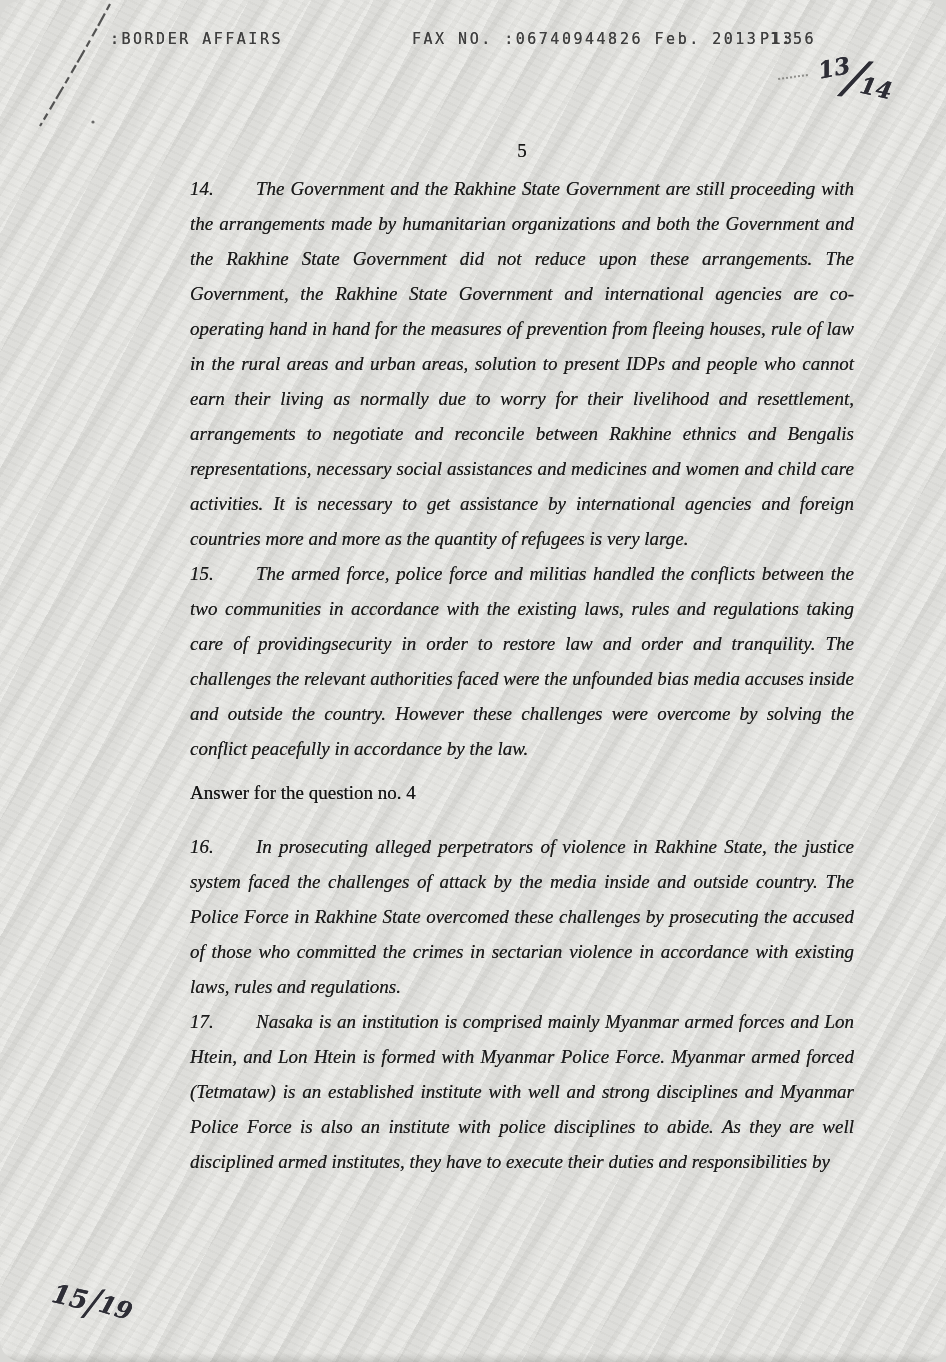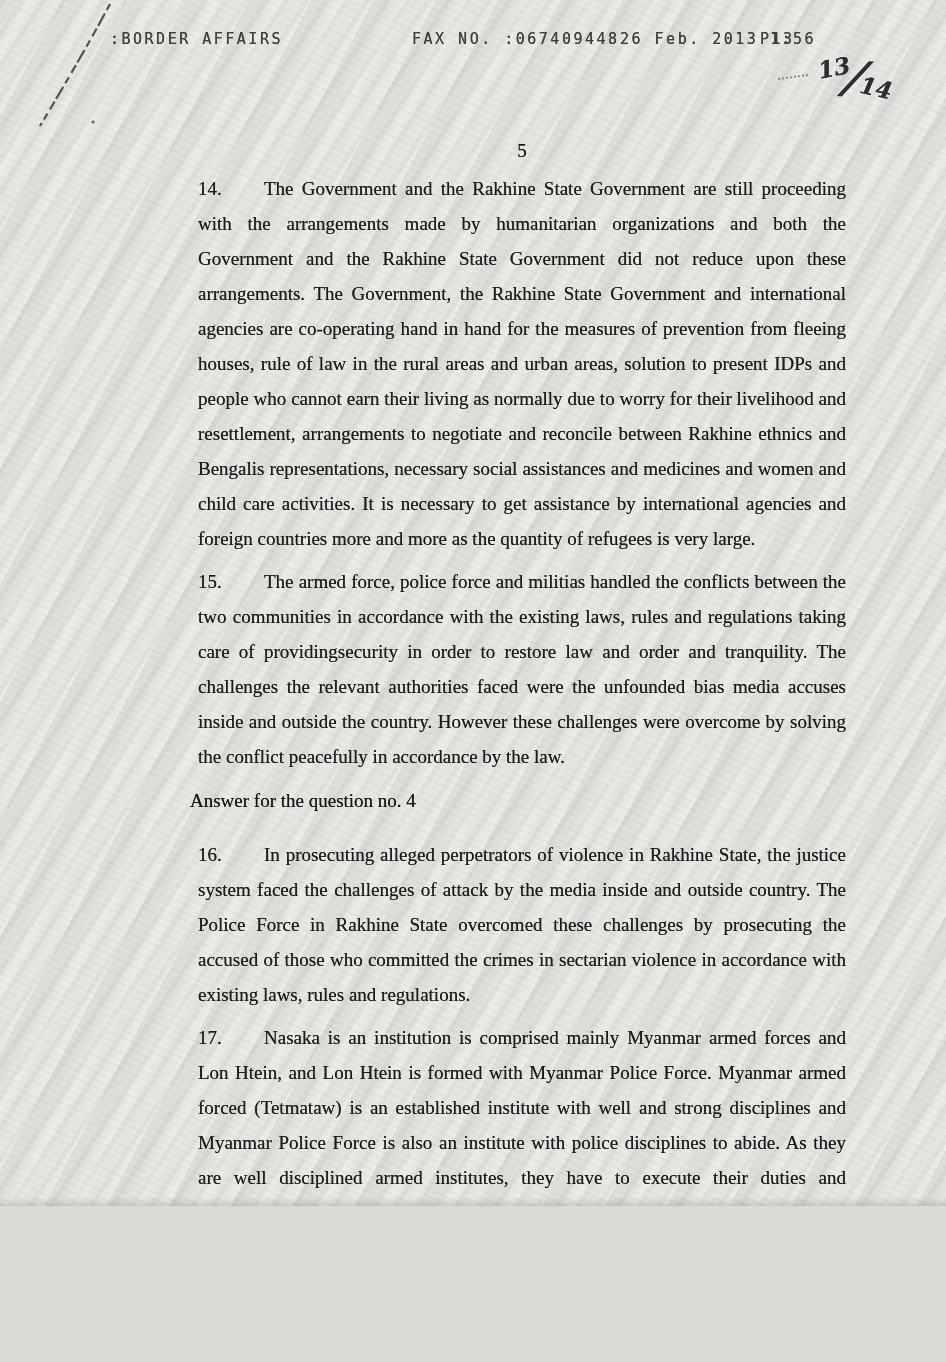--- a/index.html
+++ b/index.html
@@ -2,33 +2,34 @@
 <html><head>
 <meta charset="utf-8">
 <style>
   html, body { margin:0; padding:0; }
   body {
     width:946px; height:1362px; overflow:hidden;
     font-family:"Liberation Serif", serif;
     background:#d9d9d6;
   }
   .page {
-    position:relative; width:946px; height:1206px; overflow:hidden;
+    position:relative; width:946px; height:1362px; overflow:hidden;
     background-color:#ebebe8;
     background-image:
       repeating-linear-gradient(118deg,
         rgba(105,105,100,0.10) 0px, rgba(105,105,100,0.10) 12px,
         rgba(105,105,100,0.00) 26px, rgba(125,125,118,0.07) 38px,
         rgba(105,105,100,0.00) 55px),
       repeating-linear-gradient(123deg,
         rgba(120,120,112,0.07) 0px, rgba(120,120,112,0.07) 5px,
         rgba(0,0,0,0) 5px, rgba(0,0,0,0) 17px),
       repeating-linear-gradient(25deg,
         rgba(130,130,124,0.05) 0px, rgba(130,130,124,0.05) 2px,
         rgba(0,0,0,0) 2px, rgba(0,0,0,0) 7px);
+    border-radius: 22px;
   }
   
   .fax-header span {
     position:absolute; top:30px;
     font-family:"DejaVu Sans Mono", monospace;
     font-size:15px; letter-spacing:2.5px; color:#3f3f3f;
     text-shadow:0 0 0.5px rgba(40,40,40,0.8);
     white-space:nowrap;
   }
   .fh-sender   { left:110px; }
@@ -43,22 +44,23 @@
   }
   .doc-text { text-shadow:0 0 0.6px rgba(25,25,25,0.75); }
   .page-number {
     text-align:center; font-size:19px; height:23px; margin-bottom:8px;
     color:#161616;
   }
   .section-heading {
     font-size:19px; height:23px; margin:16px 0 24px 0; color:#141414;
   }
   .para {
-    font-size:19px; line-height:35px; text-align:justify; margin:8px;
+    font-size:19px; line-height:35px; text-align:justify; margin:0;
     color:#1b1b1b;
+    font-style:italic;
   }
   .para-num { display:inline-block; width:66px; }
   
   .hw {
     position:absolute; color:#2e2e36;
     font-family:"DejaVu Serif", serif; font-style:italic; font-weight:bold;
     text-shadow:0 0 0.6px rgba(35,35,45,0.9);
   }
   .hw-top { left:818px; top:55px; transform:rotate(3deg); }
   .hw-top .hw-n { display:inline-block; font-size:23px; transform:rotate(-14deg); }

